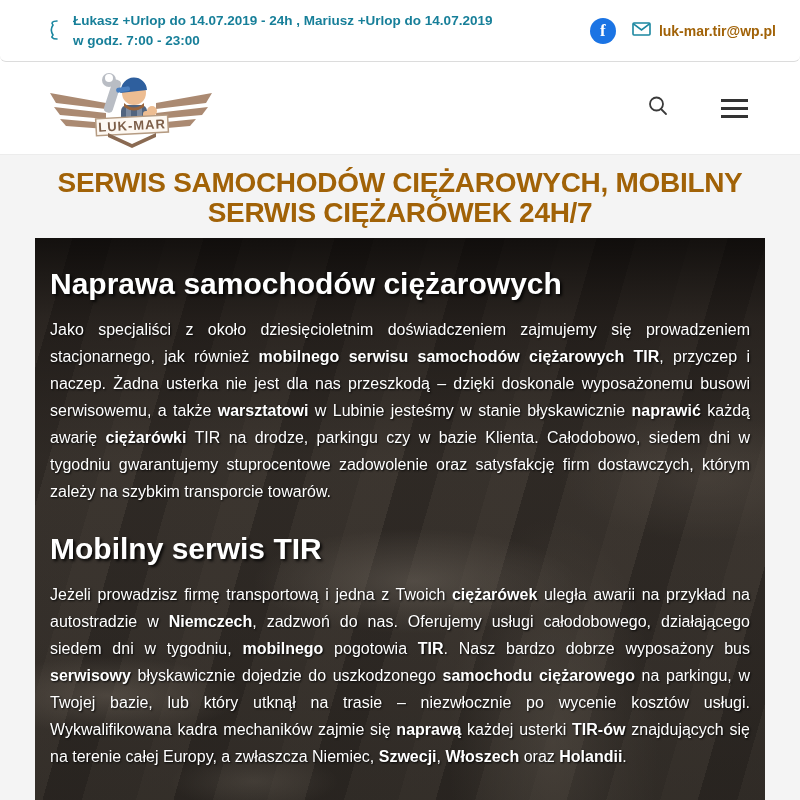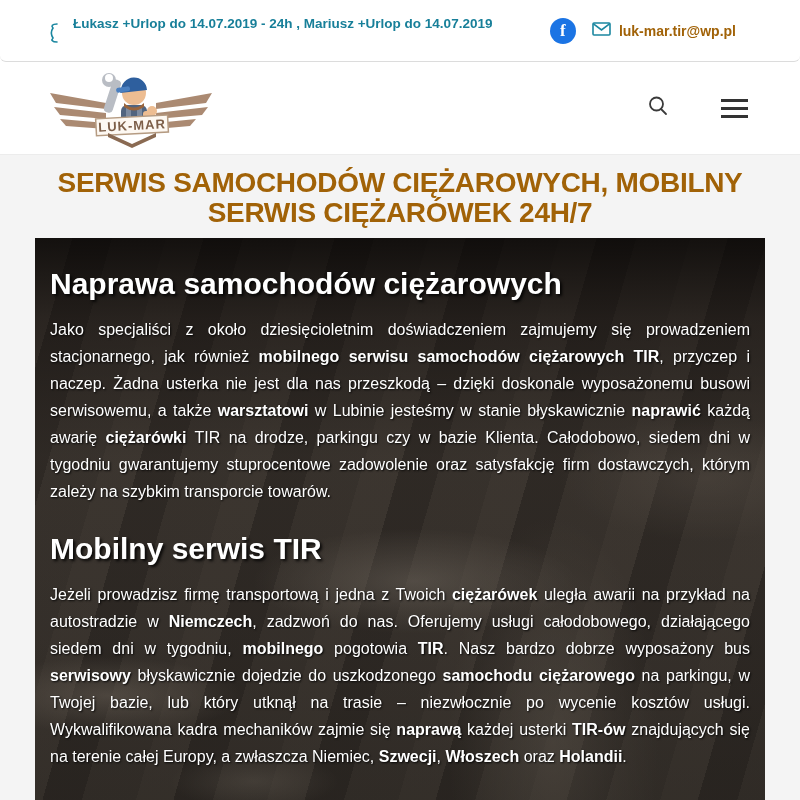--- a/index.html
+++ b/index.html
@@ -3,21 +3,21 @@
 <meta charset="utf-8">
 <style>
   * { margin:0; padding:0; box-sizing:border-box; }
   html,body { width:800px; height:800px; overflow:hidden; }
   body { font-family:"Liberation Sans", sans-serif; background:#ffffff; }
 
   
   .topbar {
     height:62px; background:#ffffff; border-bottom:1px solid #dcdcdc;
     display:flex; justify-content:space-between; align-items:center;
-    padding:0 64px 0 48px;
+    padding:0 24px 0 48px;
     border-radius:6px;
   }
   .topbar-left { display:flex; align-items:flex-start; gap:10px; }
   .phone-icon-wrap { margin-top:8px; }
   .phone-text { color:#177f99; font-size:13.5px; font-weight:700; line-height:20px; }
   .topbar-right { display:flex; flex-direction:column; align-items:flex-end; gap:3px; }
   .tb-row { display:flex; align-items:center; gap:8px; }
   .fb-circle {
     width:26px; height:26px; border-radius:50%; background:#1b74e4; color:#fff;
     display:flex; align-items:center; justify-content:center;
@@ -75,20 +75,21 @@
 
 <div class="topbar">
   <div class="topbar-left">
     <span class="phone-icon-wrap">
       <svg width="15" height="22" viewBox="0 0 15 22">
         <path class="icon-teal" d="M9 2 C4 2 3 4 5 6 C3 9 3 13 5 16 C3 18 4 20 9 20" stroke-linecap="round"></path>
       </svg>
     </span>
     <div class="phone-text">
       <div>Łukasz +Urlop do 14.07.2019 - 24h , Mariusz +Urlop do 14.07.2019</div>
+      <div>w godz. 7:00 - 23:00</div>
     </div>
   </div>
 
   <div class="topbar-right">
     <div class="tb-row">
       <div class="fb-circle">f</div>
       <span>
         <svg width="19" height="14" viewBox="0 0 19 14">
           <rect class="icon-teal" x="1" y="1" width="17" height="12" rx="1"></rect>
           <path class="icon-teal" d="M1.5 1.8 L9.5 8 L17.5 1.8"></path>

